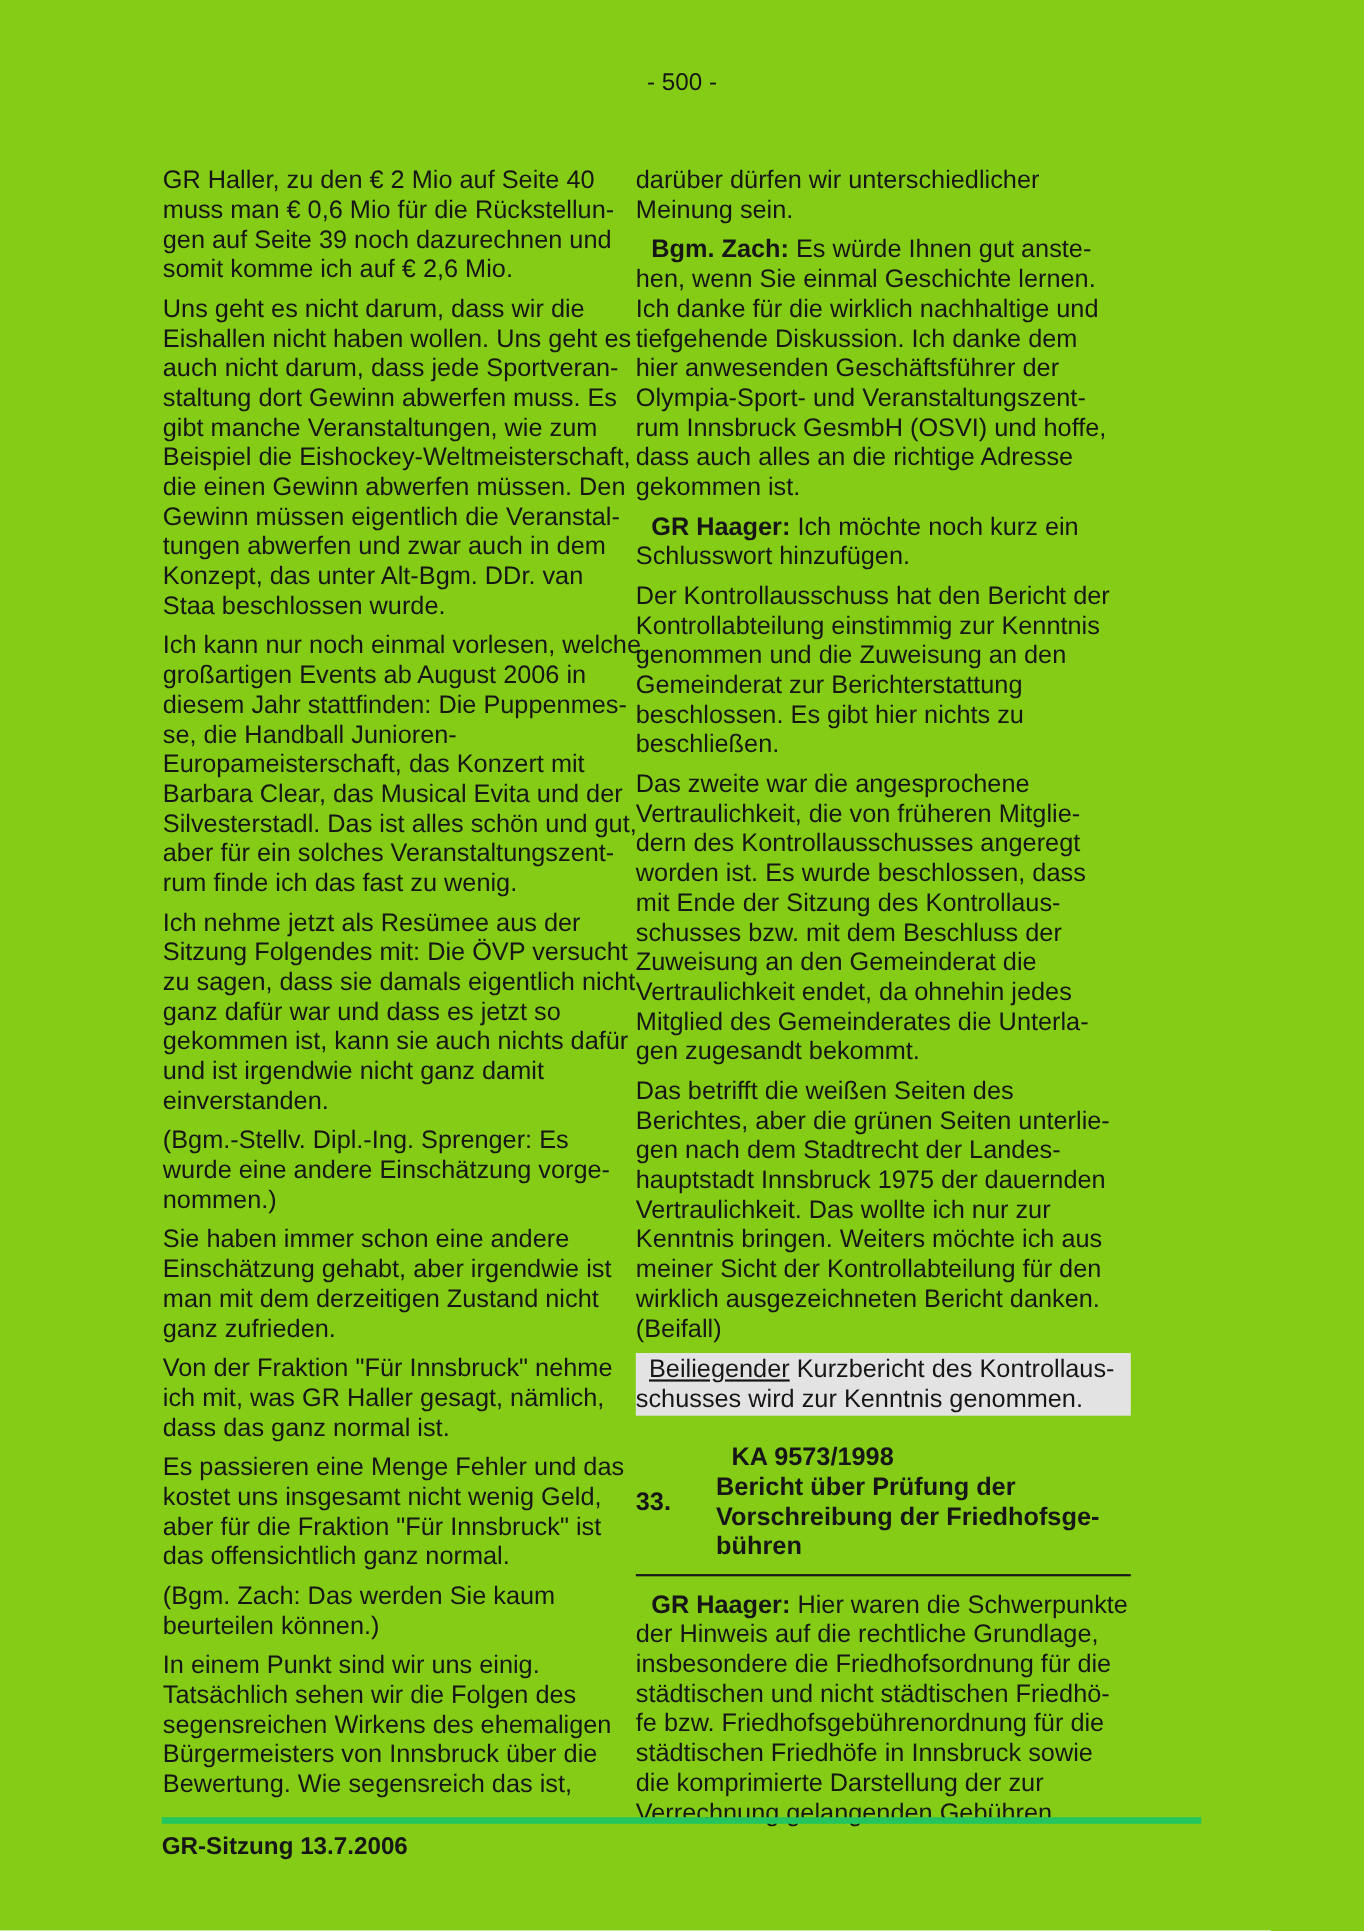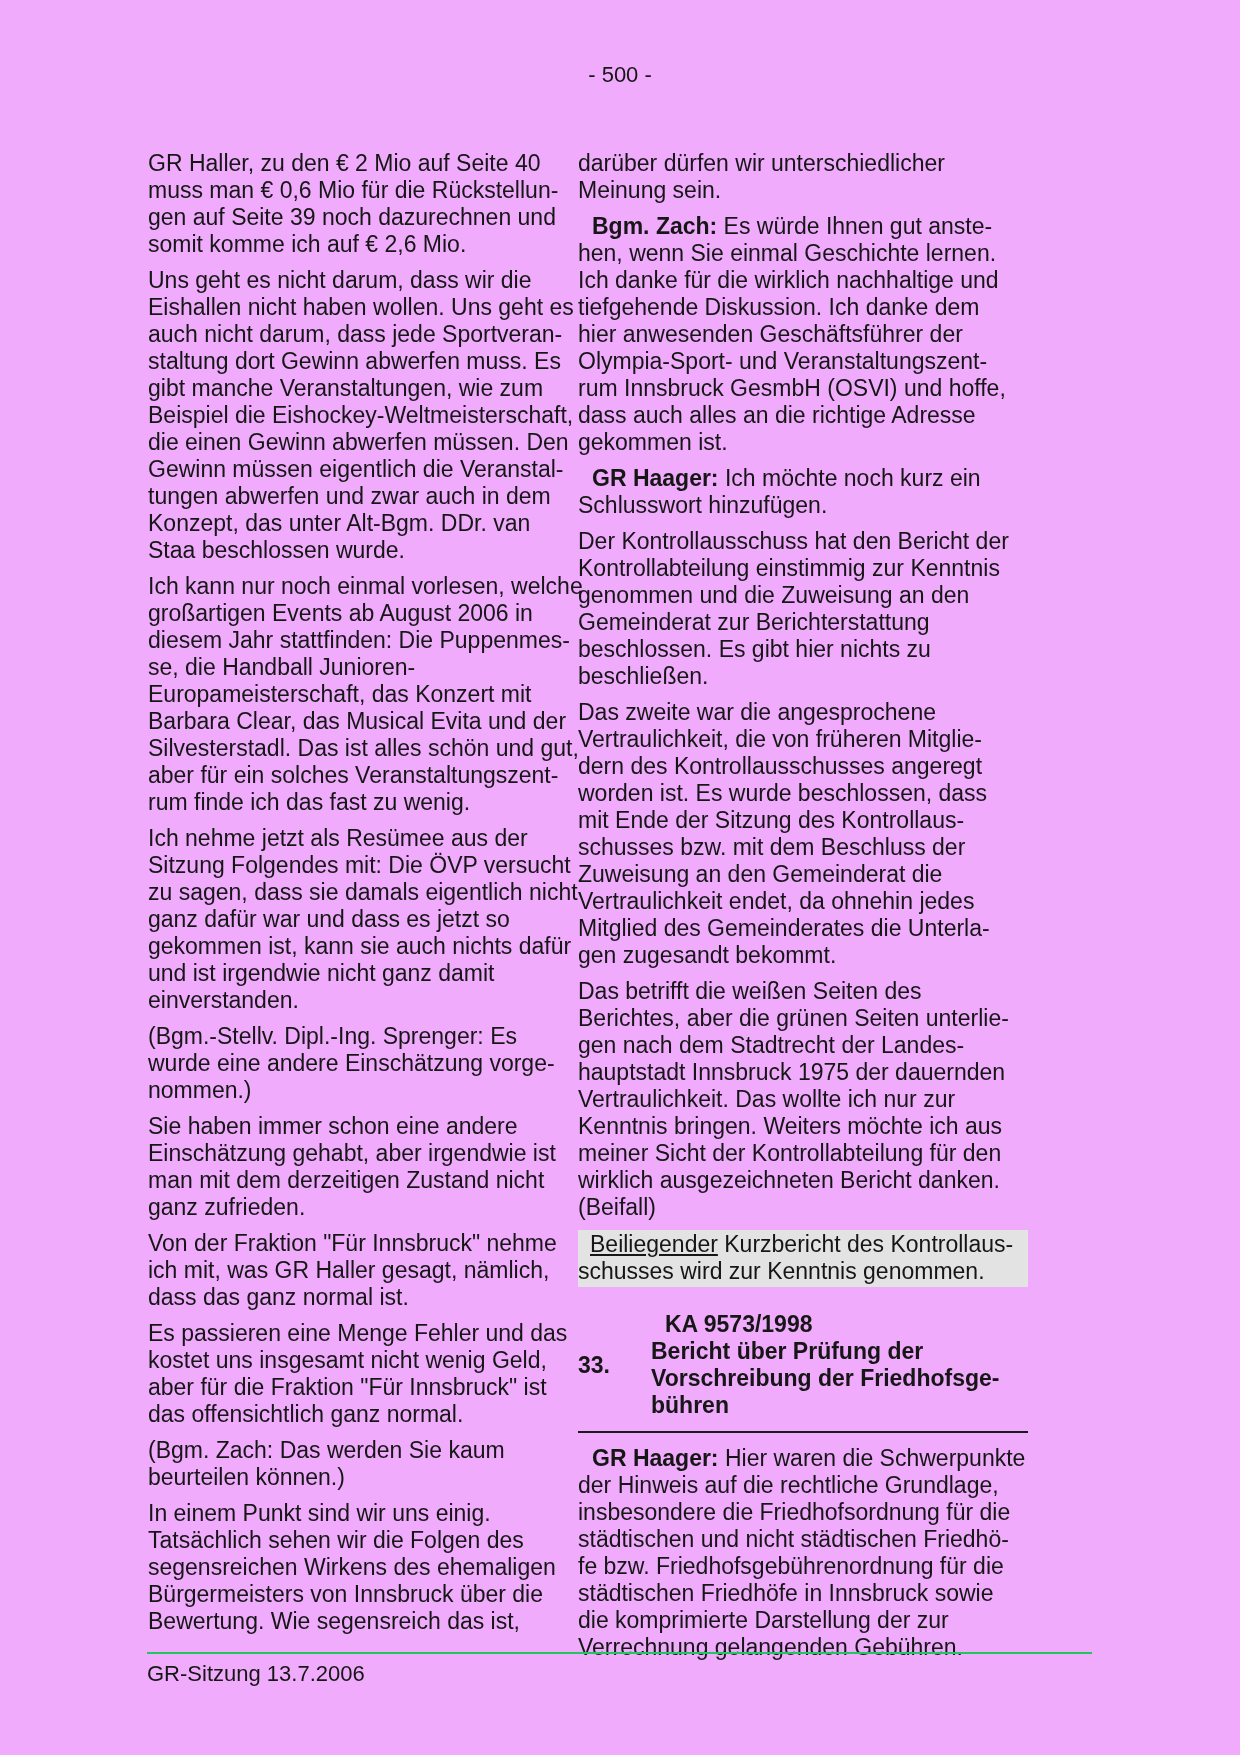--- a/index.html
+++ b/index.html
@@ -1,19 +1,19 @@
 <!DOCTYPE html>
 <html style="--hl: #e3e3e3;"><head>
 <meta charset="utf-8">
 <style>
   html,body{margin:0;padding:0;background:#ffffff;}
   .page{
     position:relative;
     width:1240px;height:1755px;
-    background:#f0abfc;
+    background:#84cc16;
     font-family:"Liberation Sans","DejaVu Sans",sans-serif;
     color:#161616;
     overflow:hidden;
   }
   .page-number{
     position:absolute;top:62px;left:0;right:0;
     text-align:center;font-size:22px;line-height:26px;
   }
   .columns{
     position:absolute;top:150px;left:148px;
@@ -40,21 +40,22 @@
     align-items:center;
   }
   .heading-number{width:73px;flex:none;}
   .heading-rule{
     border-bottom:2px solid #1a1a1a;
     margin:12px 0 12px 0;
     width:100%;
   }
   .footer{
     position:absolute;left:147px;top:1652px;width:945px;
-    border-top:2px solid #22c55e;
+    border-top:6px solid #22c55e;
+    font-weight:bold;
   }
   .footer-text{
     font-size:22px;line-height:26px;
     padding-top:7px;
   }
 </style>
 </head>
 <body>
 
 <div class="page">

